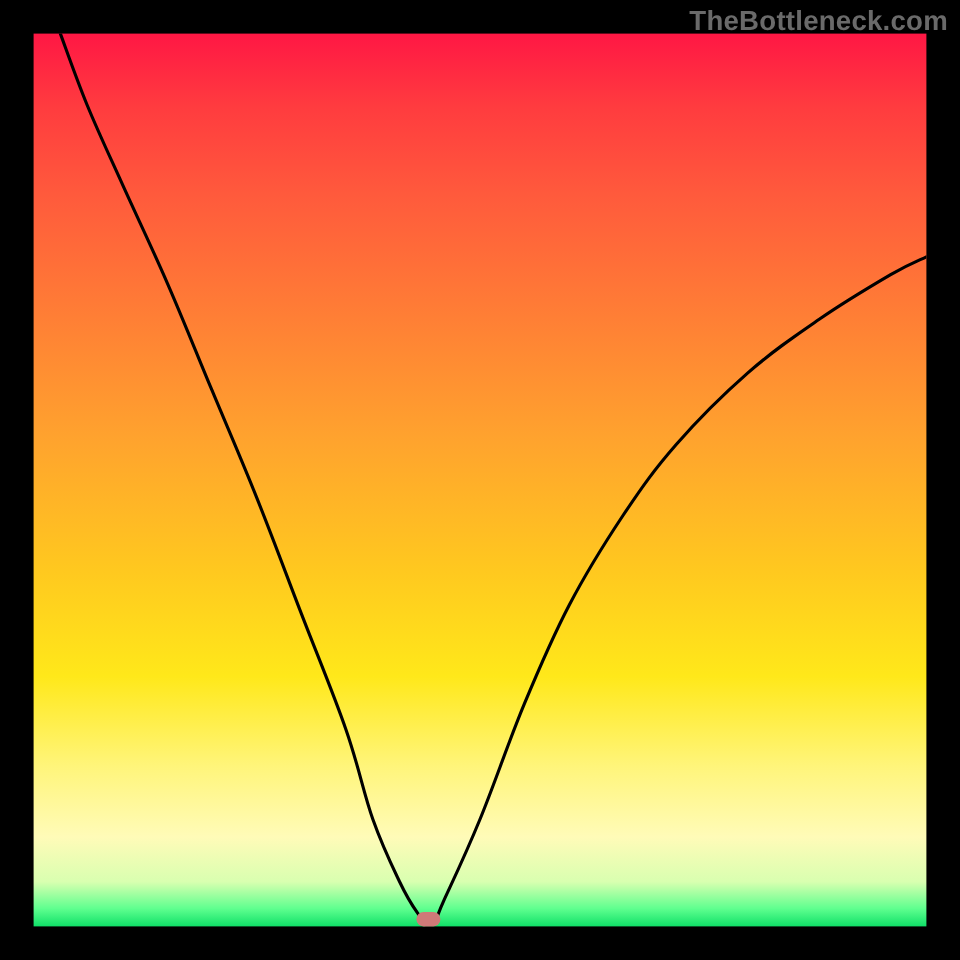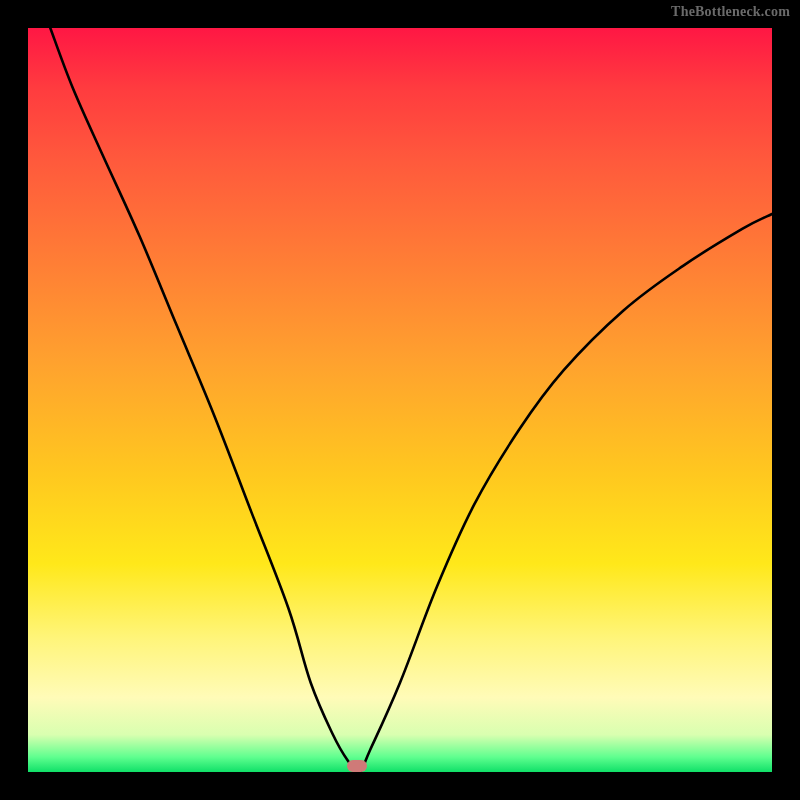--- a/index.html
+++ b/index.html
@@ -37,25 +37,24 @@
       #fffbb8 90%,
       #d9ffb0 95%,
       #5fff8f 98%,
       #10e068 100%);
   }
   .watermark {
     position: absolute;
     top: 4px;
     right: 10px;
     color: #6a6a6a;
-    font-size: 14px;
+    font-size: 23px;
     font-weight: 600;
     letter-spacing: 0.2px;
     user-select: none;
-    font-family: Liberation Serif, serif;
   }
   svg.curve {
     position: absolute;
     left: 0;
     top: 0;
     width: 744px;
     height: 744px;
   }
   .marker {
     position: absolute;

